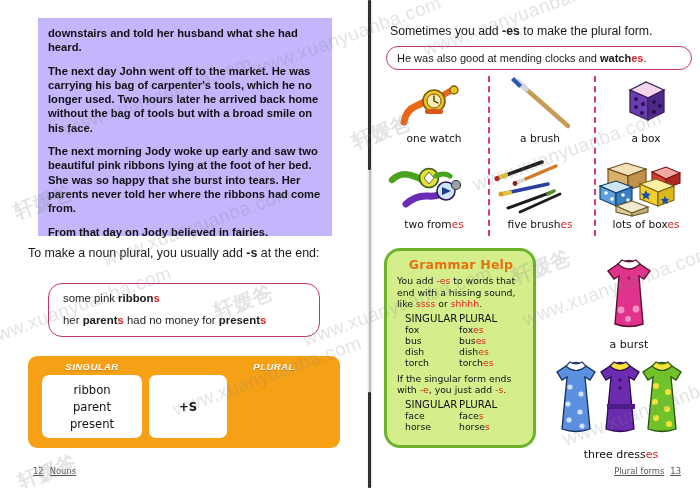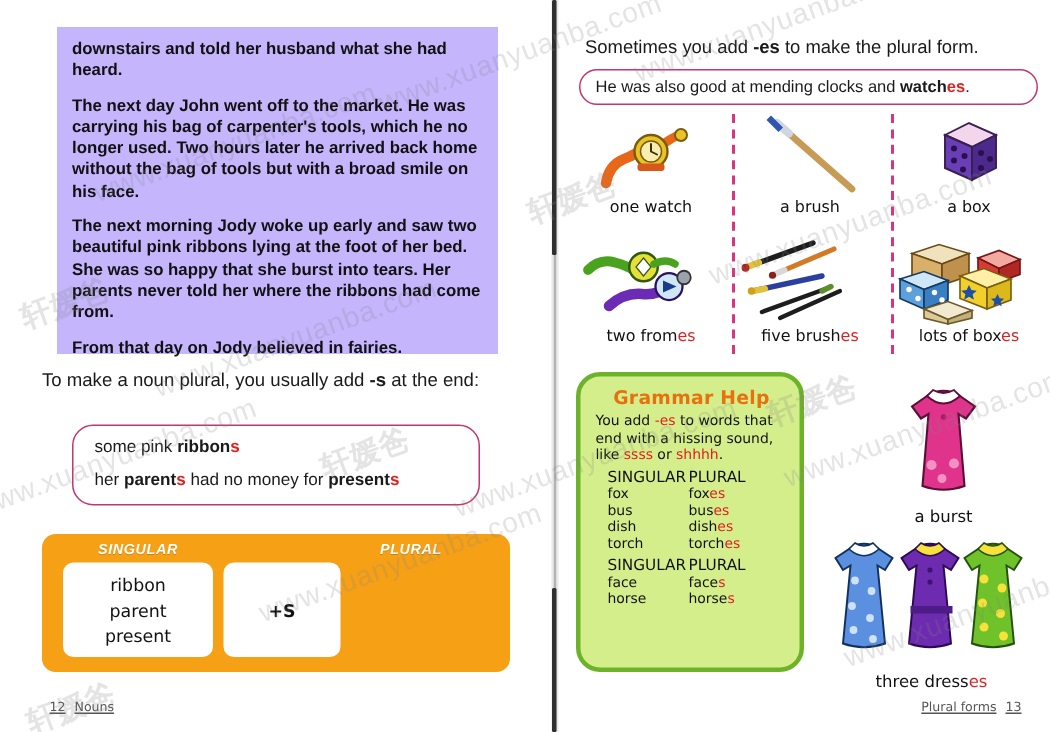--- a/index.html
+++ b/index.html
@@ -330,20 +330,23 @@
         <div class="s">bus</div>
         <div class="p"><span>bus</span><span class="red">es</span></div>
       </div>
       <div class="grow">
         <div class="s">dish</div>
         <div class="p"><span>dish</span><span class="red">es</span></div>
       </div>
       <div class="grow">
         <div class="s">torch</div>
         <div class="p"><span>torch</span><span class="red">es</span></div>
+      </div>
+      <div class="gtxt" style="margin-top:4px">
+        <span>If the singular form ends with </span><span class="red">-e</span><span>, you just add </span><span class="red">-s</span><span>.</span>
       </div>
       <div class="ghdr">
         <div class="s">SINGULAR</div>
         <div class="p">PLURAL</div>
       </div>
       <div class="grow">
         <div class="s">face</div>
         <div class="p"><span>face</span><span class="red">s</span></div>
       </div>
       <div class="grow">

